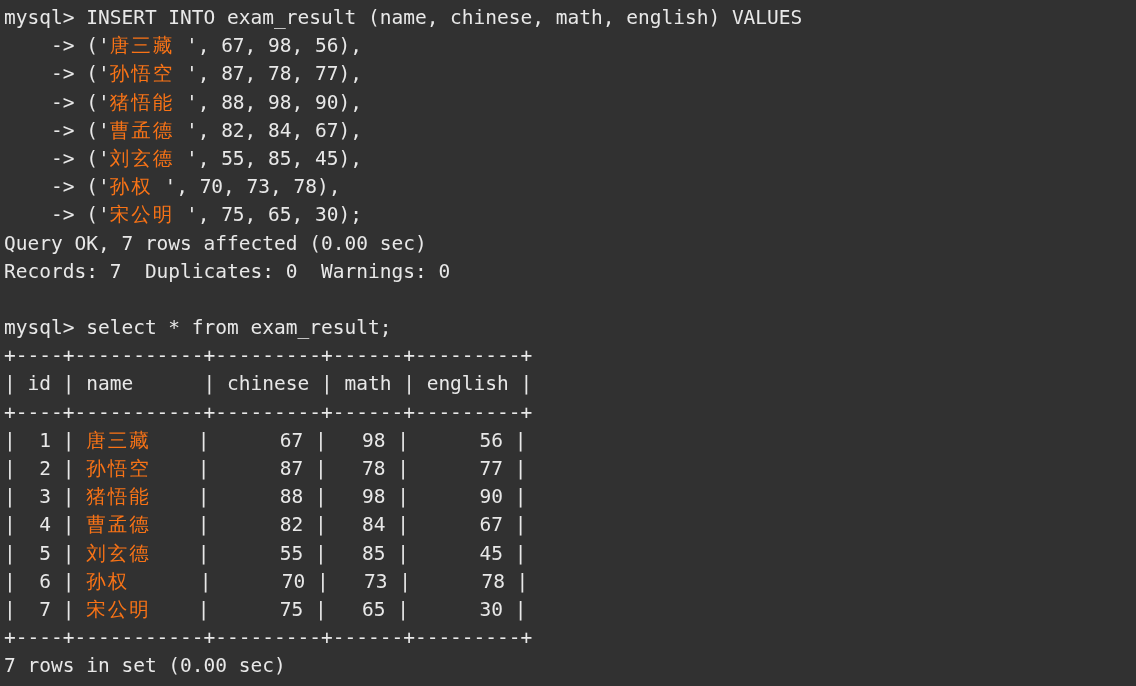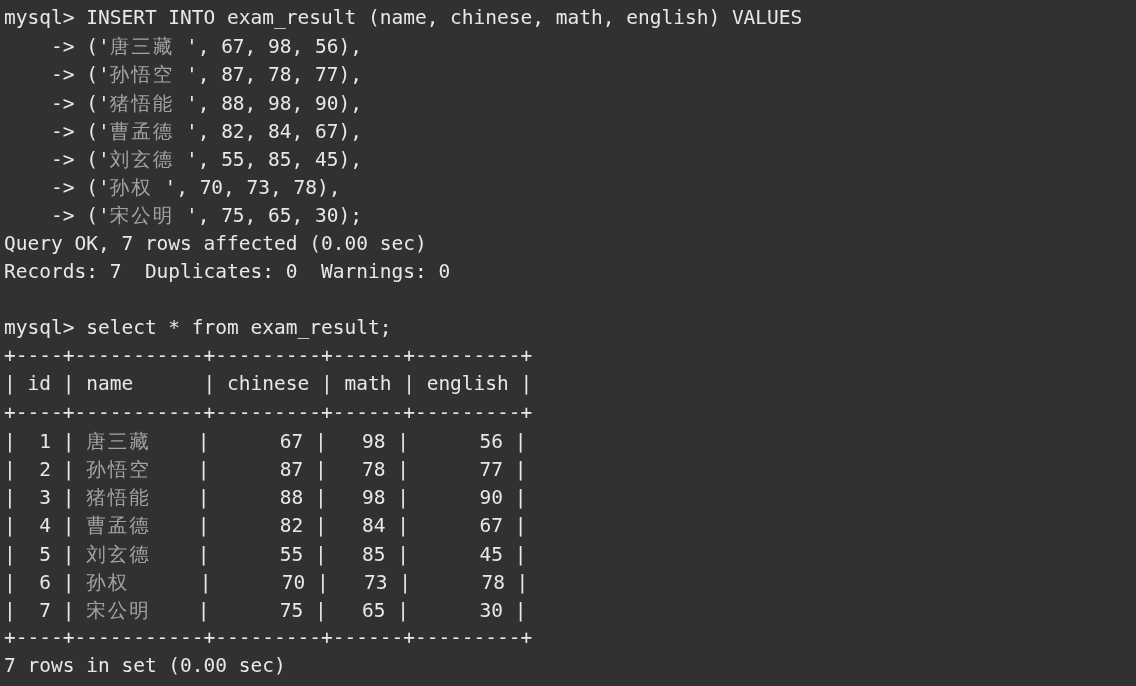--- a/index.html
+++ b/index.html
@@ -30,21 +30,21 @@
   .line {
     white-space: pre;
     height: 28.2px;
     min-height: 28.2px;
   }
   .blank {
     height: 28.2px;
   }
   
   .cjk {
-    font-family: Liberation Sans, sans-serif;
-    color: #a3a3a3;
+    font-family: Liberation Mono, monospace;
+    color: #f97316;
     letter-spacing: 2px;
   }
 </style>
 </head>
 <body>
 
 <div id="terminal"><div class="line">mysql&gt; INSERT INTO exam_result (name, chinese, math, english) VALUES</div><div class="line">    -&gt; ('<span class="cjk">唐三藏</span> ', 67, 98, 56),</div><div class="line">    -&gt; ('<span class="cjk">孙悟空</span> ', 87, 78, 77),</div><div class="line">    -&gt; ('<span class="cjk">猪悟能</span> ', 88, 98, 90),</div><div class="line">    -&gt; ('<span class="cjk">曹孟德</span> ', 82, 84, 67),</div><div class="line">    -&gt; ('<span class="cjk">刘玄德</span> ', 55, 85, 45),</div><div class="line">    -&gt; ('<span class="cjk">孙权</span> ', 70, 73, 78),</div><div class="line">    -&gt; ('<span class="cjk">宋公明</span> ', 75, 65, 30);</div><div class="line">Query OK, 7 rows affected (0.00 sec)</div><div class="line">Records: 7  Duplicates: 0  Warnings: 0</div><div class="line blank"></div><div class="line">mysql&gt; select * from exam_result;</div><div class="line">+----+-----------+---------+------+---------+</div><div class="line">| id | name      | chinese | math | english |</div><div class="line">+----+-----------+---------+------+---------+</div><div class="line">|  1 | <span class="cjk">唐三藏</span>    |      67 |   98 |      56 |</div><div class="line">|  2 | <span class="cjk">孙悟空</span>    |      87 |   78 |      77 |</div><div class="line">|  3 | <span class="cjk">猪悟能</span>    |      88 |   98 |      90 |</div><div class="line">|  4 | <span class="cjk">曹孟德</span>    |      82 |   84 |      67 |</div><div class="line">|  5 | <span class="cjk">刘玄德</span>    |      55 |   85 |      45 |</div><div class="line">|  6 | <span class="cjk">孙权</span>      |      70 |   73 |      78 |</div><div class="line">|  7 | <span class="cjk">宋公明</span>    |      75 |   65 |      30 |</div><div class="line">+----+-----------+---------+------+---------+</div><div class="line">7 rows in set (0.00 sec)</div></div>
 
 </body></html>

